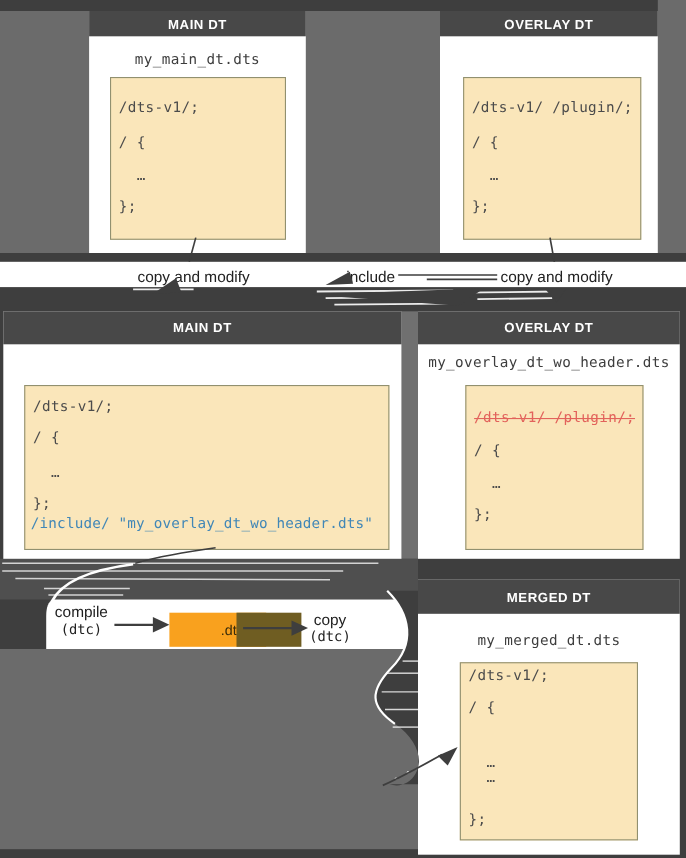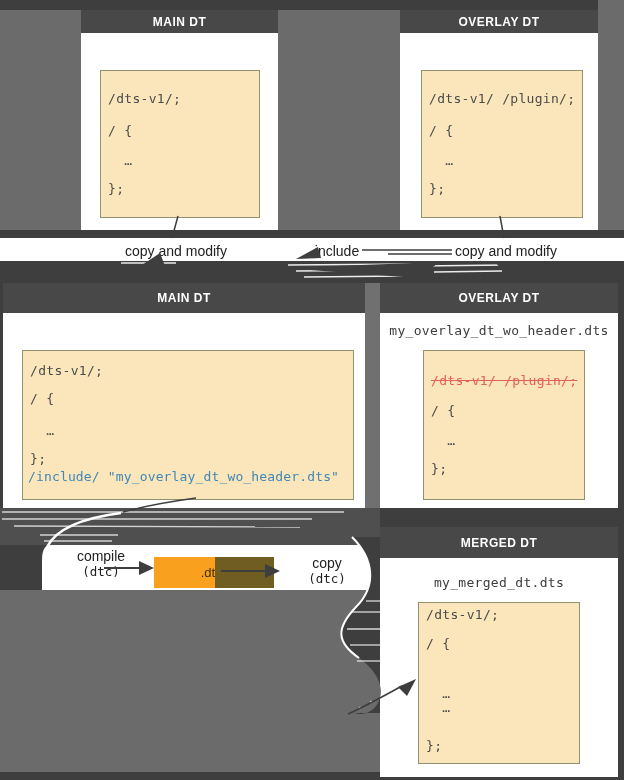--- a/index.html
+++ b/index.html
@@ -11,21 +11,21 @@
   .box-header{position:absolute;left:0;top:0;width:100%;background:var(--header-bg);color:#fff;
               font-weight:bold;font-size:12px;letter-spacing:.5px;display:flex;align-items:center;justify-content:center;}
   .filename{position:absolute;left:0;width:100%;text-align:center;
             font-family:"DejaVu Sans Mono",monospace;font-size:13px;letter-spacing:.3px;color:#3d3d3d;}
   .codebox{position:absolute;background:var(--cream);border:1px solid var(--cream-border);}
   .codeline{position:absolute;left:7px;font-family:"DejaVu Sans Mono",monospace;font-size:13px;
             letter-spacing:.3px;color:var(--code-text);white-space:pre;text-align:right;}
   .codeline.blue{color:var(--include-blue);left:5px;letter-spacing:.15px;}
   .codeline.strike{color:var(--strike-red);text-decoration:line-through;}
   .flowlabel{position:absolute;font-size:14px;color:var(--label-text);text-align:center;}
-  .toolblock{position:absolute;text-align:center;color:var(--label-text);padding-left:27px;}
+  .toolblock{position:absolute;text-align:center;color:var(--label-text);}
   .tl-main{font-size:14px;line-height:15px;}
   .tl-mono{font-family:"DejaVu Sans Mono",monospace;font-size:12.5px;line-height:15px;}
   .chip{position:absolute;display:flex;align-items:center;justify-content:center;
         font-size:13px;color:#3a2c0a;background:var(--accent-orange);padding-left:27px;}
   svg.arrows{position:absolute;left:0;top:0;pointer-events:none;}
 </style>
 </head>
 <body>
 
 <div class="canvas">
@@ -34,20 +34,21 @@
   <div class="patch" style="left:598px;top:0;width:26px;height:10px;background:var(--bg-gray);"></div>
   <div class="band" style="left:0;top:238px;width:624px;height:23px;"></div>
   <div class="patch" style="left:365px;top:283px;width:15px;height:225px;background:var(--bg-gray-column);"></div>
   <div class="patch" style="left:0;top:508px;width:380px;height:37px;background:var(--bg-midband);"></div>
   <div class="patch" style="left:0;top:590px;width:380px;height:182px;background:var(--bg-gray);"></div>
 
   <div class="box" style="left:81px;top:10px;width:197px;height:220px;">
     <div class="box-header" style="height:23px;">
       <span>MAIN DT</span>
     </div>
+    <div class="filename" style="top:37px;">my_main_dt.dts</div>
     <div class="codebox" style="left:19px;top:60px;width:158px;height:146px;">
       <div class="codeline" style="top:20px;">/dts-v1/;</div>
       <div class="codeline" style="top:52px;">/ {</div>
       <div class="codeline" style="top:82px;">  …</div>
       <div class="codeline" style="top:110px;">};</div>
     </div>
   </div>
 
   <div class="box" style="left:400px;top:10px;width:198px;height:220px;">
     <div class="box-header" style="height:23px;">

